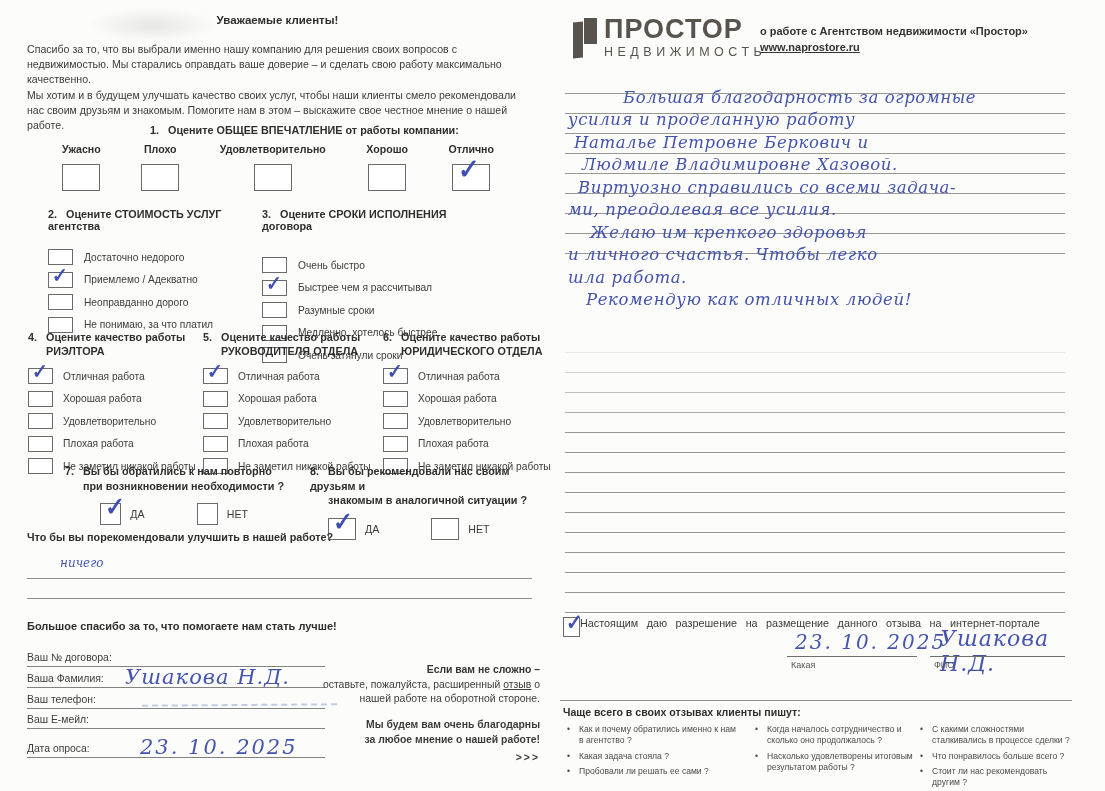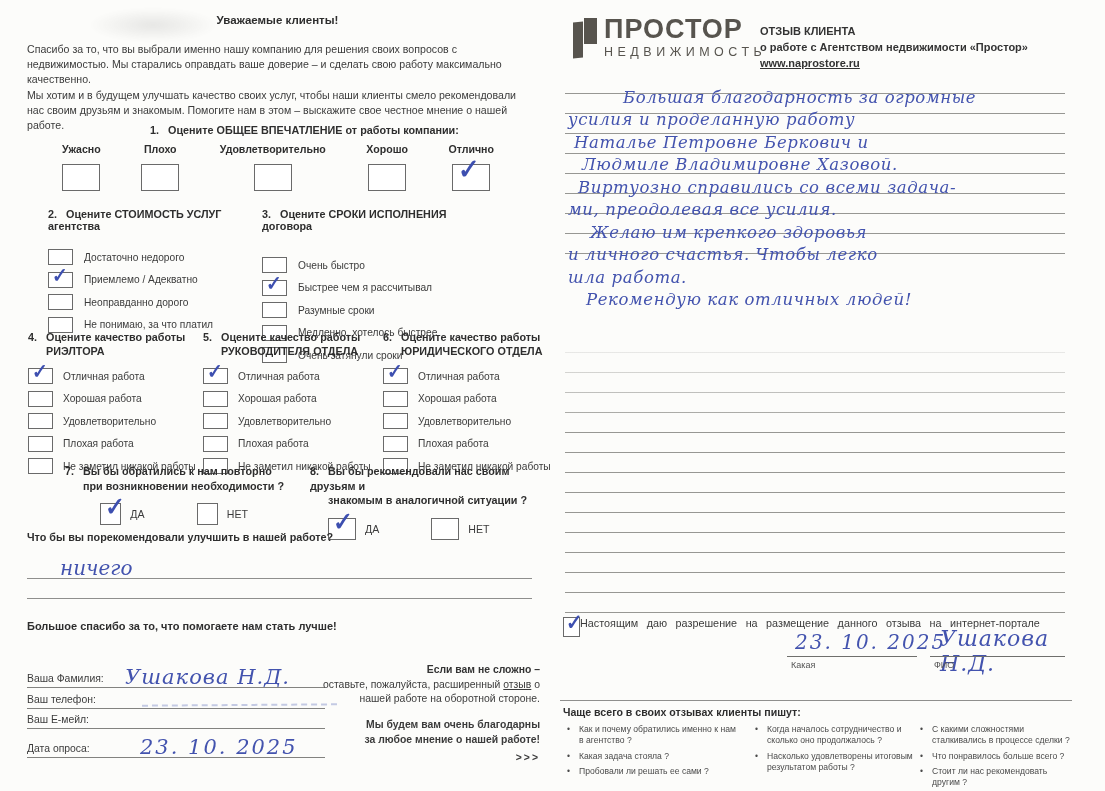--- a/index.html
+++ b/index.html
@@ -269,26 +269,30 @@
       <span class="box" data-checked="true">
           <span class="tick"></span>
         </span>
       <span class="yn-label">ДА</span>
       <span class="box" data-checked="false"></span>
       <span class="yn-label">НЕТ</span>
     </div>
   </div>
 
   <div class="abs q-head" style="left:27px;top:531px;">Что бы вы порекомендовали улучшить в нашей работе?</div>
-  <div class="abs hw" style="left:60px;top:556px;font-size:20px;">ничего</div>
+  <div class="abs hw" style="left:60px;top:556px;font-size:12px;">ничего</div>
   <div class="abs rule" style="left:27px;top:578px;width:505px;"></div>
   <div class="abs rule" style="left:27px;top:598px;width:505px;"></div>
 
   <div class="abs q-head" style="left:27px;top:620px;font-size:11px;">Большое спасибо за то, что помогаете нам стать лучше!</div>
 
+  <div class="field-row" style="top:646px;height:20px;">
+    <span class="f-label">Ваш № договора:</span>
+    <span class="f-value hw" style="left:110px;bottom:0;font-size:18px;"></span>
+  </div>
   <div class="field-row" style="top:667px;height:20px;">
     <span class="f-label">Ваша Фамилия:</span>
     <span class="f-value hw" style="left:98px;bottom:-2px;font-size:21px;letter-spacing:1px;">Ушакова Н.Д.</span>
   </div>
   <div class="field-row" style="top:688px;height:20px;">
     <span class="f-label">Ваш телефон:</span>
     <span class="abs scribble" style="bottom:2px;"></span>
     <span class="f-value hw" style="left:115px;bottom:0;font-size:18px;"></span>
   </div>
   <div class="field-row" style="top:708px;height:20px;">
@@ -318,21 +322,20 @@
       <div class="bar-l"></div>
       <div class="bar-t"></div>
     </div>
     <div class="logo-text">
       <div class="nm">ПРОСТОР</div>
       <div class="sub">НЕДВИЖИМОСТЬ</div>
     </div>
   </div>
 
   <div class="abs rp-head">
-    <div class="b">ОТЗЫВ КЛИЕНТА</div>
     <div class="b">о работе с Агентством недвижимости «Простор»</div>
     <div class="b url">www.naprostore.ru</div>
   </div>
 
   <div class="abs ruled"></div>
 
   <div class="abs review hw">
     <div class="ln" style="padding-left:55px;">Большая благодарность за огромные</div>
     <div class="ln">усилия и проделанную работу</div>
     <div class="ln" style="padding-left:6px;">Наталье Петровне Беркович и</div>

